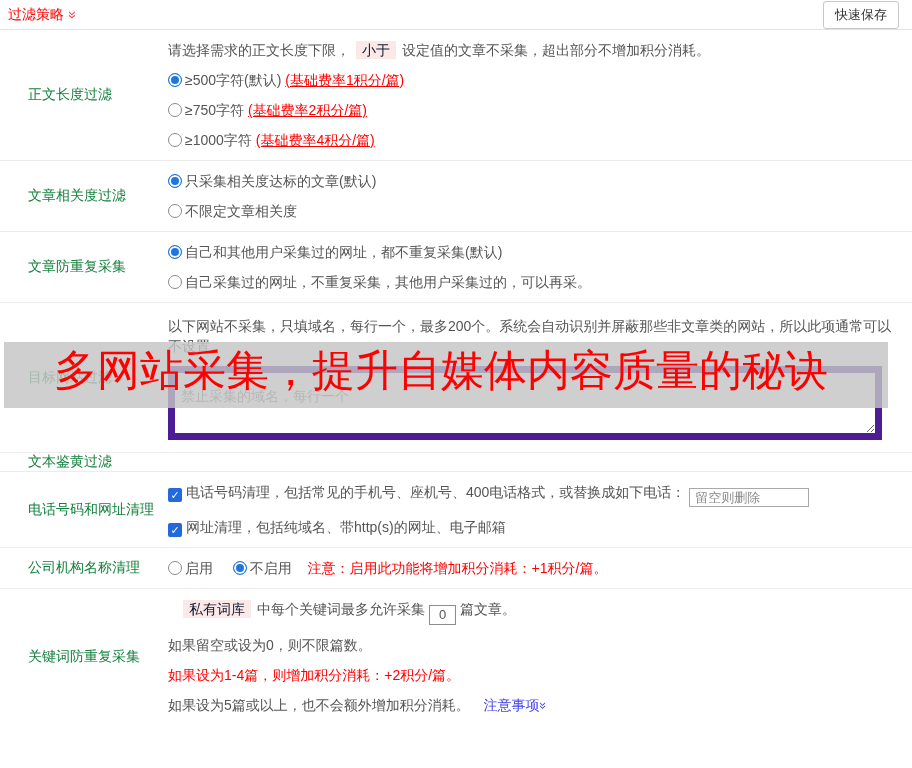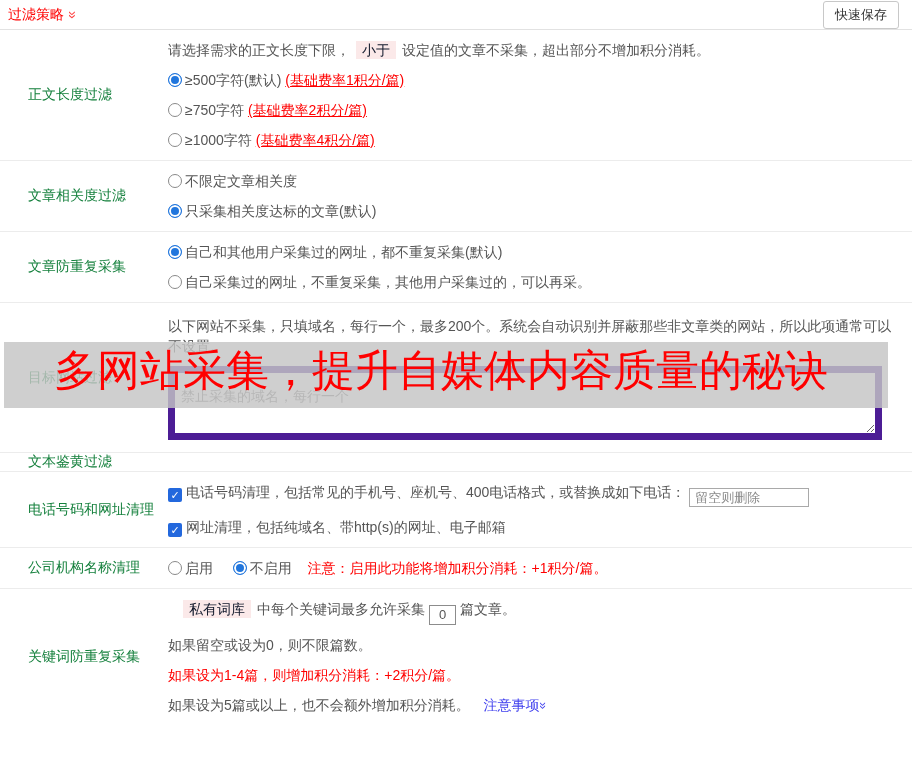--- a/index.html
+++ b/index.html
@@ -103,24 +103,24 @@
       <span class="radio"></span><span class="opt-label">≥1000字符</span>
       <span class="cost">(基础费率4积分/篇)</span>
     </div>
   </div>
 </div>
 
 <div class="row">
   <div class="row-label">文章相关度过滤</div>
   <div class="row-content">
     <div class="line">
-      <span class="radio"></span><span class="opt-label">不限定文章相关度</span>
+      <span class="radio checked"></span><span class="opt-label">只采集相关度达标的文章(默认)</span>
     </div>
     <div class="line">
-      <span class="radio checked"></span><span class="opt-label">只采集相关度达标的文章(默认)</span>
+      <span class="radio"></span><span class="opt-label">不限定文章相关度</span>
     </div>
   </div>
 </div>
 
 <div class="row">
   <div class="row-label">文章防重复采集</div>
   <div class="row-content">
     <div class="line">
       <span class="radio checked"></span><span class="opt-label">自己和其他用户采集过的网址，都不重复采集(默认)</span>
     </div>

